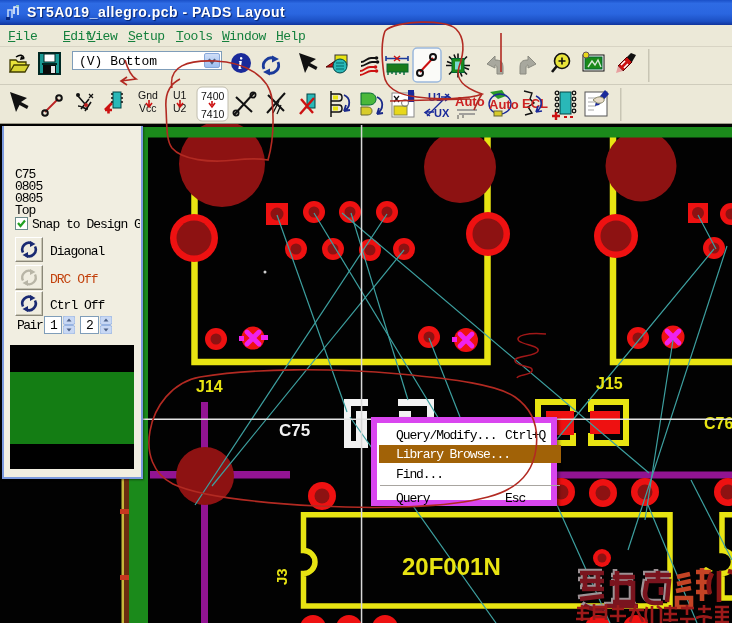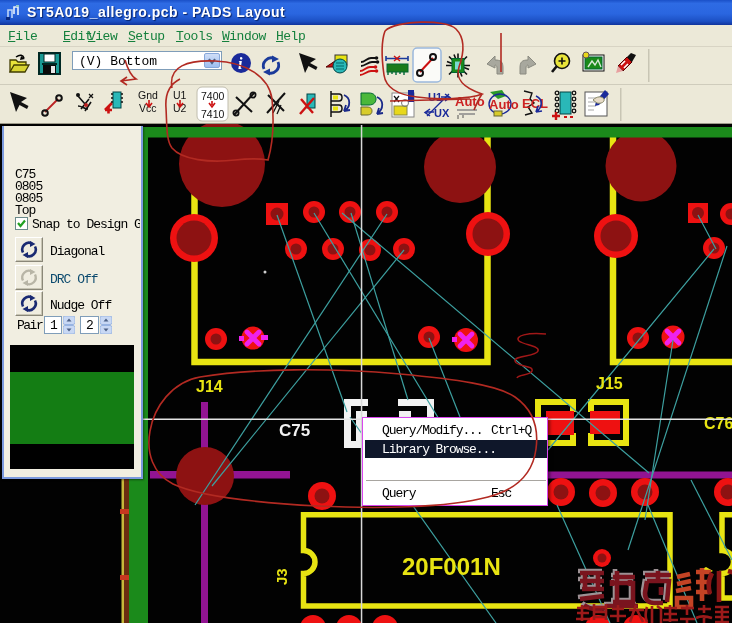--- a/index.html
+++ b/index.html
@@ -14,25 +14,25 @@
 #combo .txt{position:absolute;left:6px;top:2px;font:13px "Liberation Mono",monospace;color:#000}
 #combo .btn{position:absolute;right:1px;top:1px;width:16px;height:15px;background:linear-gradient(180deg,#cfdef7,#9dbef0);border:1px solid #86a7da;border-radius:2px}
 #canvas{position:absolute;left:0;top:124px;width:732px;height:499px;background:#020202}
 #palette{position:absolute;left:2px;top:126px;width:141px;height:353px;background:#f1eee1;border:2px solid #7b99dd;border-top:none;box-shadow:1px 1px 2px rgba(0,0,0,.4)}
 #pal-title{position:absolute;left:-2px;top:-2px;width:141px;height:26px;background:linear-gradient(180deg,#a0b8ea 0%,#6d8ed2 50%,#4f72bd 100%);border-radius:5px 5px 0 0}
 #pal-title .t{position:absolute;left:24px;top:5px;color:#e6eefc;font:bold 14px "Liberation Sans",sans-serif}
 .pbtn{position:absolute;width:19px;height:19px;top:3px;border-radius:3px;border:1px solid #dce6f8}
 .ptext{position:absolute;left:11px;font:13px "Liberation Mono",monospace;color:#000;letter-spacing:-1px;white-space:nowrap}
 .palbtn{position:absolute;left:11px;width:28px;height:25px;background:#f0ede0;border:1px solid #fff;border-right-color:#8a8778;border-bottom-color:#8a8778;box-shadow:inset -1px -1px 0 #c8c5b4}
 .pallab{position:absolute;left:46px;font:13px "Liberation Mono",monospace;color:#000;letter-spacing:-1px;white-space:nowrap}
-#ctxmenu{position:absolute;left:362px;top:417px;width:186px;height:89px;background:#fff;border:1px solid #d946ef;box-shadow:2px 2px 3px rgba(0,0,0,.45)}
+#ctxmenu{position:absolute;left:371px;top:417px;width:186px;height:89px;background:#fff;border:6px solid #d946ef;box-shadow:2px 2px 3px rgba(0,0,0,.45)}
 .ci{position:absolute;left:2px;width:180px;height:17px;font:13px "Liberation Mono",monospace;color:#000;letter-spacing:-1.1px;white-space:nowrap}
 .ci .l{position:absolute;left:17px;top:1px}
 .ci .r{position:absolute;left:126px;top:1px;letter-spacing:-1.1px}
-#hl{position:absolute;left:2px;top:22px;width:182px;height:18px;background:#0f172a}
+#hl{position:absolute;left:2px;top:22px;width:182px;height:18px;background:#a16207}
 #hl .l{position:absolute;left:17px;top:2px;color:#fff;font:13px "Liberation Mono",monospace;letter-spacing:-1.1px}
 </style></head>
 <body>
 <div id="titlebar">
  <svg class="abs" style="left:5px;top:4px" width="17" height="17">
   <path d="M3 13 L3 6 L7 6 L7 14 M1 14 L5 14" stroke="#bcd4f8" stroke-width="1.6" fill="none"></path>
   <path d="M9 10 L9 3 L13 3 L13 11" stroke="#e8f0fc" stroke-width="1.6" fill="none"></path>
   <rect x="1" y="13" width="4" height="3" fill="#0a2a80"></rect>
       <rect x="11" y="1" width="3" height="2" fill="#9cc"></rect>
  </svg>
@@ -479,28 +479,28 @@
           <path d="M 1 -8.5 L 6.5 -5.5 L 1 -2.5 Z M -1 8.5 L -6.5 5.5 L -1 2.5 Z" fill="#1a2a72"></path>
         </g>
       </svg></div>
  <div class="pallab" style="top:118px">Diagonal</div>
  <div class="palbtn" style="top:139px"><svg width="26" height="23">
         <g transform="translate(13,11.5)">
           <path d="M -6 3 A 6.7 6.7 0 0 1 3 -6 M 6 -3 A 6.7 6.7 0 0 1 -3 6" stroke="#b8b5a6" stroke-width="2.4" fill="none"></path>
           <path d="M 1 -8.5 L 6.5 -5.5 L 1 -2.5 Z M -1 8.5 L -6.5 5.5 L -1 2.5 Z" fill="#b8b5a6"></path>
         </g>
       </svg></div>
- <div class="pallab" style="top:146px;color:#0c4a6e">DRC Off</div>
+ <div class="pallab" style="top:146px;color:#c2410c">DRC Off</div>
  <div class="palbtn" style="top:165px"><svg width="26" height="23">
         <g transform="translate(13,11.5)">
           <path d="M -6 3 A 6.7 6.7 0 0 1 3 -6 M 6 -3 A 6.7 6.7 0 0 1 -3 6" stroke="#1a2a72" stroke-width="2.6" fill="none"></path>
           <path d="M 1 -8.5 L 6.5 -5.5 L 1 -2.5 Z M -1 8.5 L -6.5 5.5 L -1 2.5 Z" fill="#1a2a72"></path>
         </g>
       </svg></div>
- <div class="pallab" style="top:172px">Nudge Off</div>
+ <div class="pallab" style="top:172px">Ctrl Off</div>
  <div class="ptext" style="left:13px;top:192px;letter-spacing:-1.5px">Pair</div>
  <div class="abs" style="left:40px;top:190px;width:18px;height:18px;background:#fff;border:1px solid #7f9db9;font:13px 'Liberation Mono';padding:1px 0 0 5px">1</div>
  <svg class="abs" style="left:59px;top:190px" width="12" height="18">
       <rect x="0" y="0" width="12" height="8.5" rx="2" fill="#c8d8f4" stroke="#98b4e2" stroke-width="1"></rect>
       <rect x="0" y="9.5" width="12" height="8.5" rx="2" fill="#c8d8f4" stroke="#98b4e2" stroke-width="1"></rect>
       <path d="M3.5 5.5 L6 2.5 L8.5 5.5 Z" fill="#4d6185"></path>
       <path d="M3.5 12.5 L6 15.5 L8.5 12.5 Z" fill="#4d6185"></path>
     </svg>
  <div class="abs" style="left:76px;top:190px;width:19px;height:18px;background:#fff;border:1px solid #7f9db9;font:13px 'Liberation Mono';padding:1px 0 0 5px">2</div>
  <svg class="abs" style="left:96px;top:190px" width="12" height="18">
@@ -513,20 +513,23 @@
  <div class="abs" style="left:6px;top:246px;width:124px;height:72px;background:#147d14"></div>
 </div>
 <div id="ctxmenu">
  <div class="ci" style="top:4px">
       <span class="l">Query/Modify...</span>
       <span class="r">Ctrl+Q</span>
     </div>
  <div id="hl">
       <span class="l">Library Browse...</span>
     </div>
+ <div class="ci" style="top:43px">
+      <span class="l">Find...</span>
+    </div>
  <div class="abs" style="left:3px;top:62px;width:180px;height:1px;background:#a8a5a0"></div>
  <div class="ci" style="top:67px">
       <span class="l">Query</span>
       <span class="r">Esc</span>
     </div>
 </div>
 <svg id="anno" class="abs" style="left:0;top:0;pointer-events:none" width="732" height="623">
 <g stroke="#b22a22" stroke-width="1.6" fill="none">
 <path d="M180 79 C168 85 165 95 166 108 C167 125 166 140 172 148 C182 160 210 163 235 160 C252 158 262 159 268 160 C273 143 274 120 272 99 C269 77 246 62 215 61 C188 60 168 66 172 88"></path>
 <path d="M125 60 C128 70 131 76 136 79 L121 81 M127 77 L121 81 L127 85"></path>

